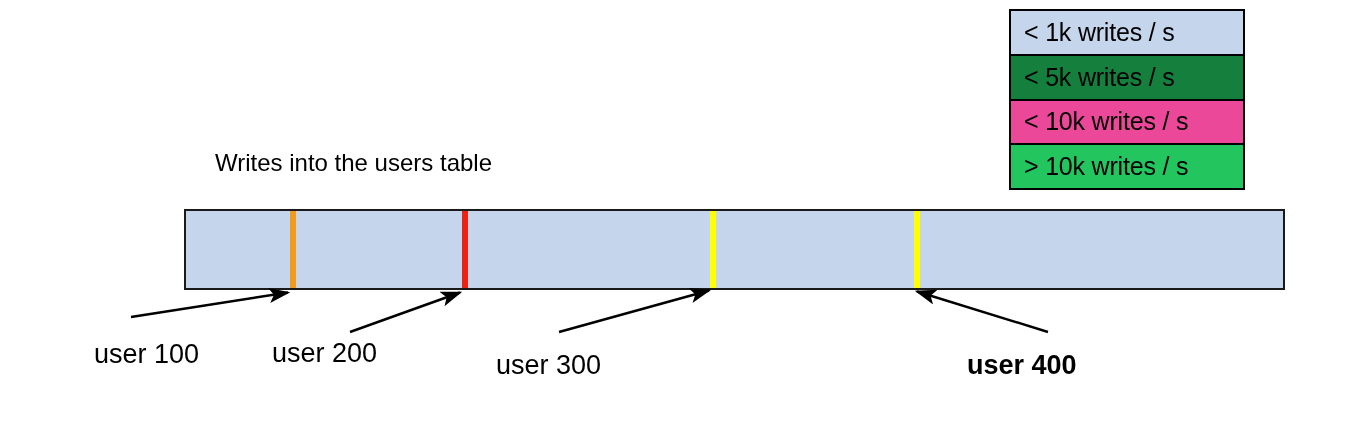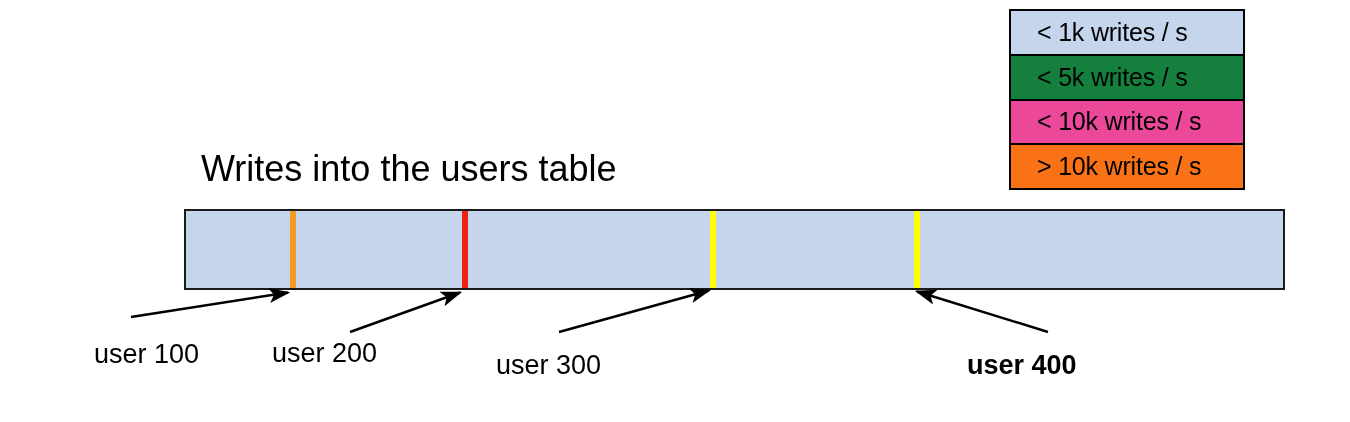--- a/index.html
+++ b/index.html
@@ -27,36 +27,36 @@
     box-sizing: border-box;
     display: flex;
     flex-direction: column;
   }
   .legend-row {
     flex: 1 1 0;
     display: flex;
     align-items: center;
     box-sizing: border-box;
     border-bottom: 2px solid #000000;
-    padding-left: 26px;
+    padding-left: 13px;
   }
   .legend-row:last-child { border-bottom: none; }
   .legend-label {
     font-size: 25px;
     line-height: 1;
     letter-spacing: -0.2px;
     white-space: nowrap;
   }
 
   
   #chart-title {
     position: absolute;
-    left: 201px;
+    left: 215px;
     top: 151px;
-    font-size: 36px;
+    font-size: 24px;
     line-height: 1;
     white-space: nowrap;
   }
 
   
   #table-bar {
     position: absolute;
     left: 184px;
     top: 209px;
     width: 1101px;
@@ -96,21 +96,21 @@
 <div id="legend">
   <div class="legend-row" style="background: rgb(197, 214, 236);">
     <span class="legend-label">&lt; 1k writes / s</span>
   </div>
   <div class="legend-row" style="background: #15803d;">
     <span class="legend-label">&lt; 5k writes / s</span>
   </div>
   <div class="legend-row" style="background: #ec4899;">
     <span class="legend-label">&lt; 10k writes / s</span>
   </div>
-  <div class="legend-row" style="background: #f97316; text-align: right;">
+  <div class="legend-row" style="background: #22c55e; text-align: right;">
     <span class="legend-label">&gt; 10k writes / s</span>
   </div>
 </div>
 
 <div id="chart-title">Writes into the users table</div>
 
 <div id="table-bar" style="background: rgb(197, 214, 236); border-color: rgb(26, 26, 26);">
   <div class="stripe" style="left: 104px; background: rgb(239, 156, 32);"></div>
   <div class="stripe" style="left: 276px; background: rgb(238, 34, 17);"></div>
   <div class="stripe" style="left: 524px; background: rgb(255, 255, 0);"></div>

